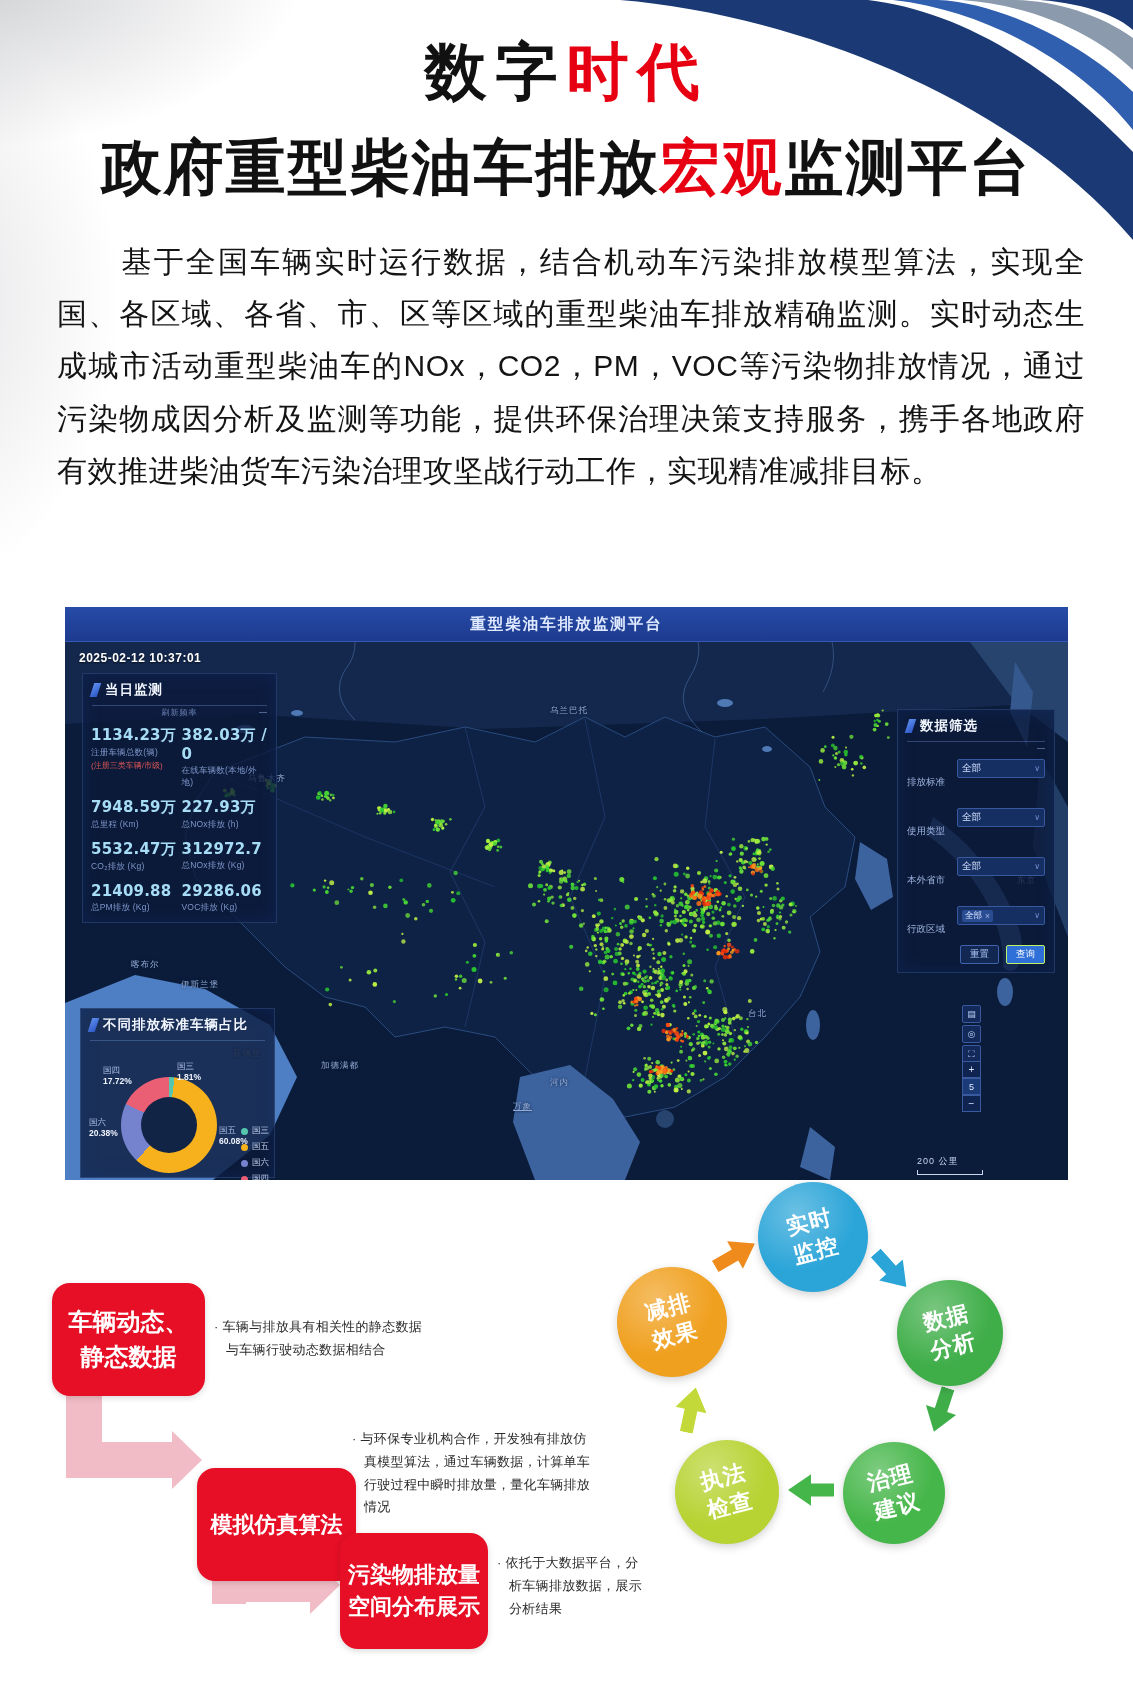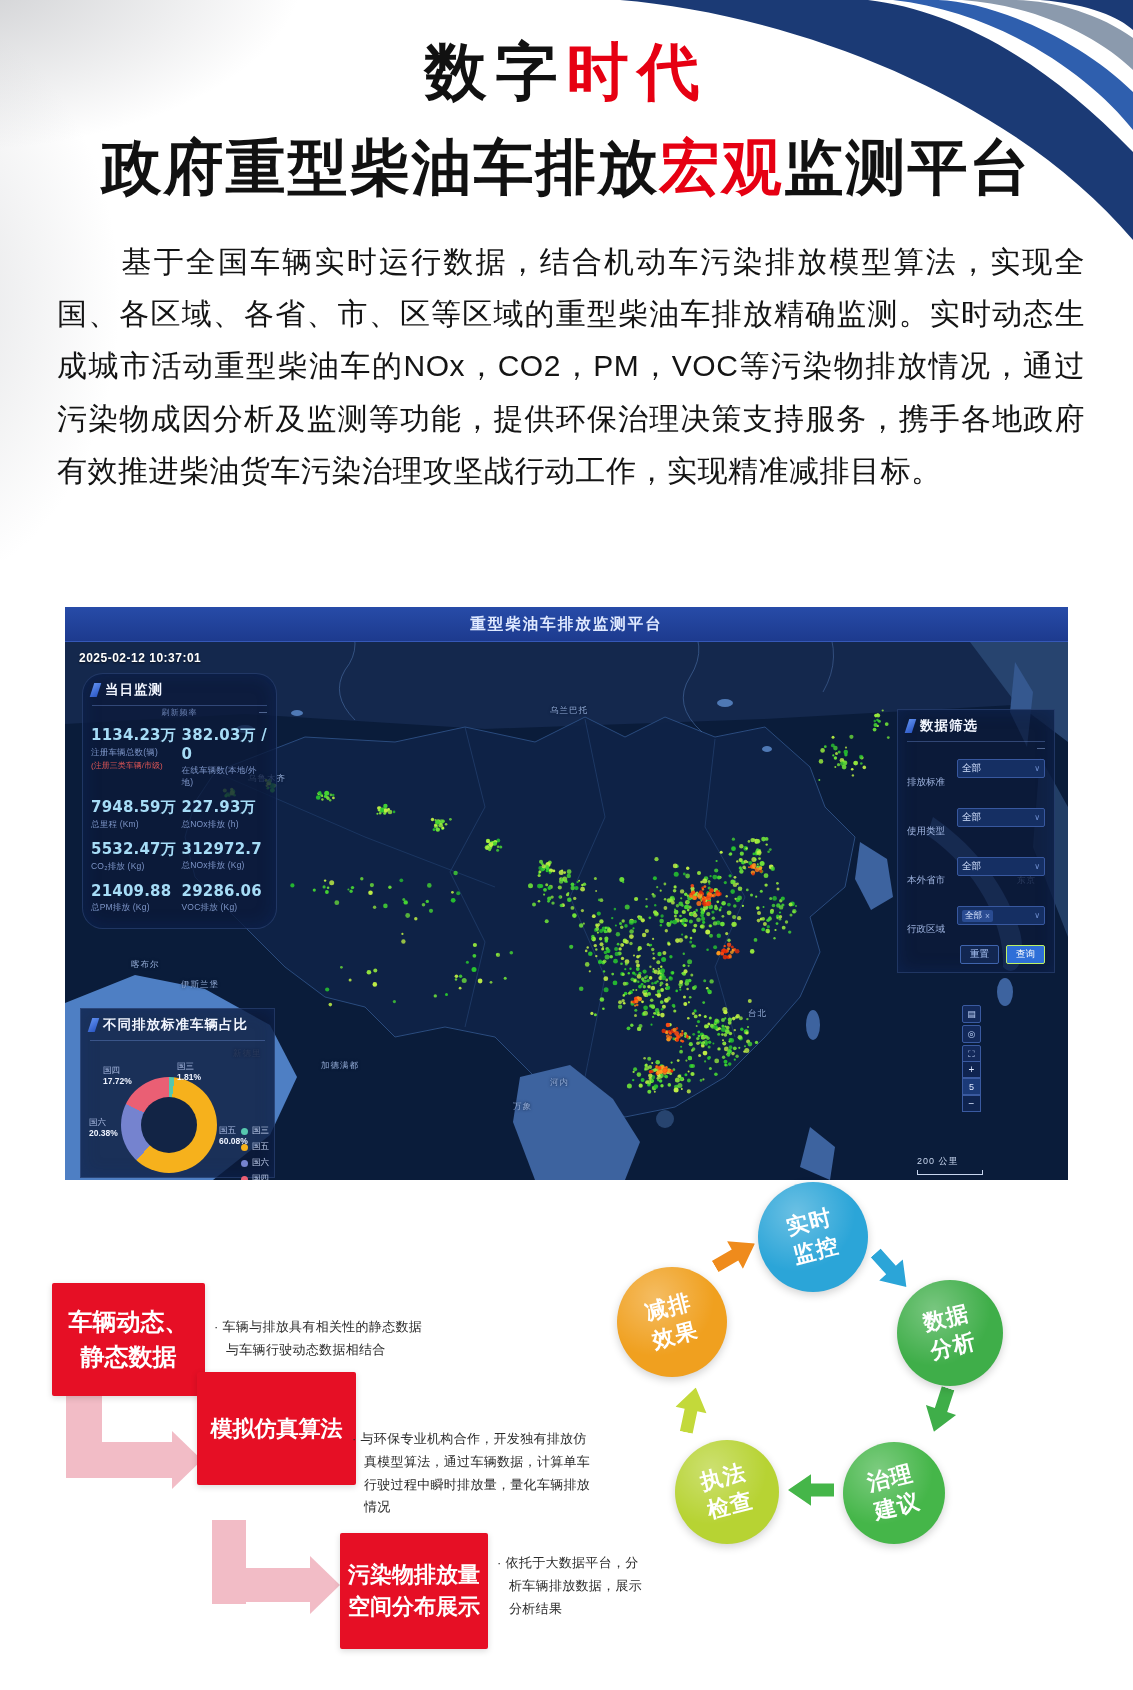--- a/index.html
+++ b/index.html
@@ -37,21 +37,21 @@
     background:rgba(11,26,58,.78);border:1px solid rgba(90,130,210,.28);
     box-shadow:inset 0 0 18px rgba(20,60,140,.25);
   }
   .panel-title{display:flex;align-items:center;gap:6px;padding:7px 9px 4px 9px;}
   .accent{width:7px;height:14px;background:linear-gradient(135deg,#5f8ff0,#2b57c4);transform:skewX(-18deg);}
   .panel-title b{color:#f2f6ff;font-size:13.5px;letter-spacing:1px;font-weight:700;}
   .panel-divider{position:relative;margin:2px 9px 4px 9px;border-top:1px solid rgba(120,155,230,.35);
     display:flex;justify-content:center;}
   .panel-divider em{font-style:normal;font-size:8px;color:#6f87b8;background:transparent;margin-top:1px;letter-spacing:1px;}
   .panel-divider i{position:absolute;right:0;top:1px;font-style:normal;color:#8ea9dd;font-size:8px;}
-  .today{left:17px;top:66px;width:193px;padding-bottom:12px;border-radius:21px;}
+  .today{left:17px;top:66px;width:193px;padding-bottom:6px;}
   .stats-grid{display:grid;grid-template-columns:1fr 1fr;row-gap:9px;column-gap:4px;padding:4px 8px 2px 8px;}
   .stat-value{color:#a6dcf6;font-size:15px;font-weight:700;letter-spacing:.2px;font-family:"DejaVu Sans",sans-serif;}
   .stat-label{color:#7d95c7;font-size:8.5px;margin-top:2px;letter-spacing:.2px;}
   .stat-sub{color:#e05656;font-size:8px;margin-top:1px;}
   .legendp{left:832px;top:46px;width:156px;padding:6px 9px 6px 9px;}
   .legend-unit{color:#cfe0ff;font-size:9.5px;letter-spacing:.5px;}
   .legend-bar{height:7px;margin:5px 0 4px 0;border-radius:1px;}
   .legend-ticks{display:flex;justify-content:space-between;color:#e8eeff;font-size:8.5px;}
   .filterp{left:832px;top:102px;width:156px;padding-bottom:8px;}
   .filter-rows{padding:2px 9px 0 9px;display:flex;flex-direction:column;gap:8px;}
@@ -79,26 +79,26 @@
   .map-tools .tool{width:17px;height:16px;background:#13295a;border:1px solid #3a5aa0;color:#bcd0f5;
     font-size:9px;display:flex;align-items:center;justify-content:center;border-radius:2px;cursor:pointer;}
   .map-zoom{left:897px;top:454px;display:flex;flex-direction:column;}
   .map-zoom .z{width:17px;height:15px;background:#0f2450;border:1px solid #3a5aa0;color:#dfe9ff;
     font-size:10px;display:flex;align-items:center;justify-content:center;cursor:pointer;}
   .map-zoom .z.lvl{background:#1b3a78;font-size:9px;cursor:default;}
   .map-scale{left:852px;top:548px;color:#c8d6ef;font-size:9px;letter-spacing:1px;}
   .map-scale .bar{width:64px;height:4px;border:1px solid #c8d6ef;border-top:none;margin-top:2px;}
   
   .flow-box{
-    background:#e60f25;border-radius:2px;color:#fff;font-weight:700;text-align:center;
+    background:#e60f25;border-radius:18px;color:#fff;font-weight:700;text-align:center;
     display:flex;align-items:center;justify-content:center;padding:8px;box-sizing:border-box;
     line-height:1.45;box-shadow:0 2px 6px rgba(0,0,0,.15);
   }
   .fb1{left:52px;top:1283px;width:153px;height:113px;font-size:24px;}
-  .fb2{left:197px;top:1372px;width:159px;height:113px;font-size:22px;}
+  .fb2{left:197px;top:1468px;width:159px;height:113px;font-size:22px;}
   .fb3{left:340px;top:1533px;width:148px;height:116px;font-size:22px;}
   .flow-desc{color:#2b2b2b;font-size:13px;line-height:1.75;padding-left:12px;text-indent:-12px;letter-spacing:.3px;}
   .fd1{left:214px;top:1316px;width:205px;}
   .fd2{left:352px;top:1428px;width:228px;}
   .fd3{left:497px;top:1552px;width:142px;}
   .parrow{background:#f2bcc6;}
   .phead{width:0;height:0;border-top:29px solid transparent;border-bottom:29px solid transparent;border-left:30px solid #f2bcc6;}
   
   .cycle-node{position:absolute;border-radius:50%;display:flex;align-items:center;justify-content:center;
     box-shadow:0 3px 8px rgba(0,0,0,.18);}
@@ -1271,21 +1271,21 @@
 
   <div id="cityLayer">
       <div class="city" style="left: 485px; top: 98px;">乌兰巴托</div>
       <div class="city" style="left: 183px; top: 166px;">乌鲁木齐</div>
       <div class="city" style="left: 66px; top: 352px;">喀布尔</div>
       <div class="city" style="left: 116px; top: 372px;">伊斯兰堡</div>
       <div class="city" style="left: 168px; top: 441px;">新德里</div>
       <div class="city" style="left: 256px; top: 453px;">加德满都</div>
       <div class="city" style="left: 683px; top: 401px;">台北</div>
       <div class="city" style="left: 485px; top: 470px;">河内</div>
-      <div class="city" style="left: 448px; top: 494px;">万象</div>
+      <div class="city" style="left: 448px; top: 494px; text-decoration: underline;">万象</div>
       <div class="city" style="left: 952px; top: 268px;">东京</div>
     </div>
 
   <div class="abs dash-header">
     <span>重型柴油车排放监测平台</span>
   </div>
   <div class="abs timestamp">2025-02-12 10:37:01</div>
 
   <div class="abs panel today">
     <div class="panel-title">

